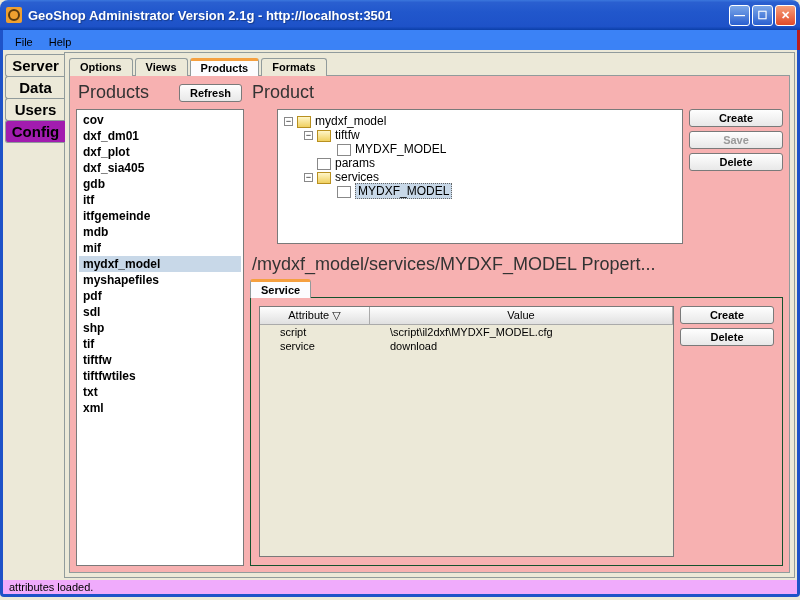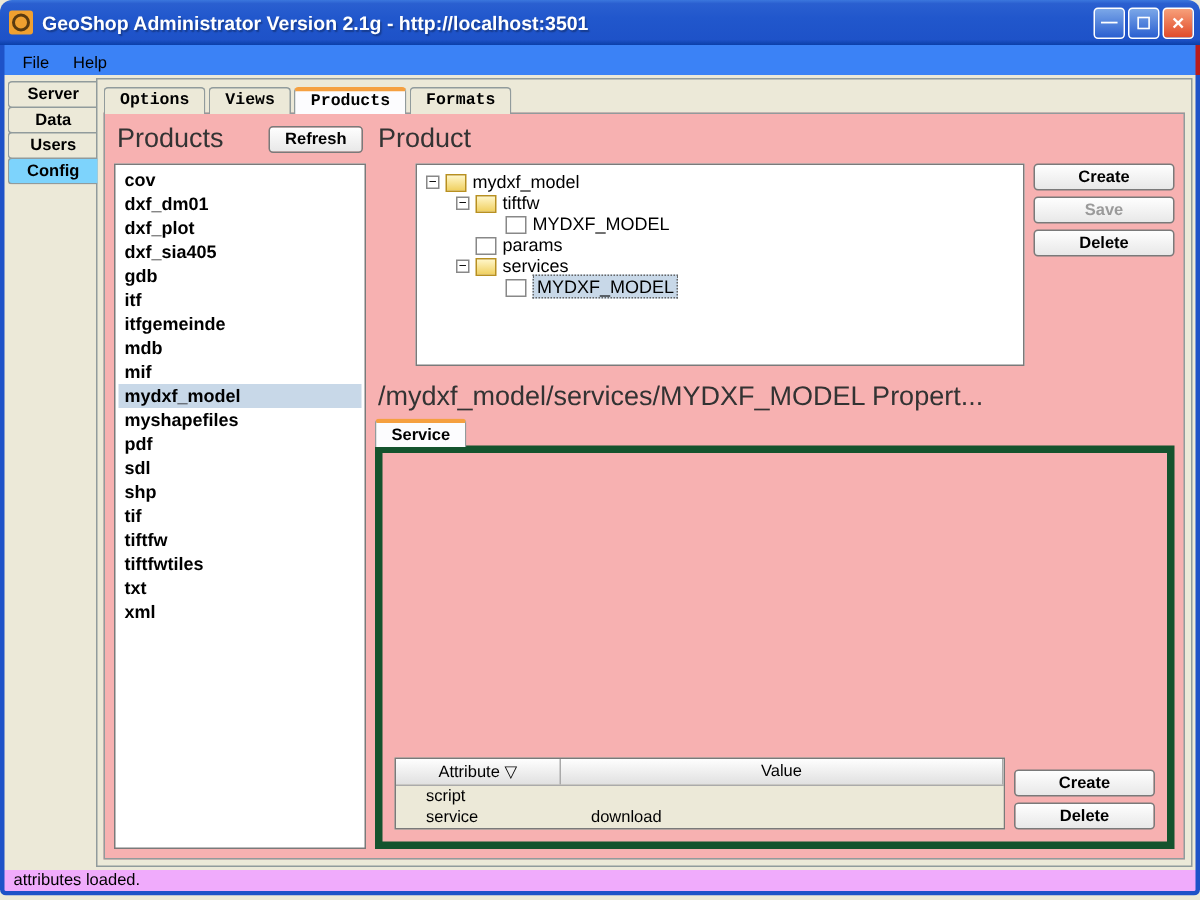--- a/index.html
+++ b/index.html
@@ -17,28 +17,28 @@
 
 
 .menubar { height: 20px; background: #3b82f6; display: flex; align-items: flex-end; border-left: 3px solid #1e52c8; border-right: 3px solid #b91c1c; padding: 0 4px; }
 .menubar span { padding: 2px 8px; }
 
 
 .mainframe { border-left: 3px solid #1e52c8; border-right: 3px solid #1e52c8; height: 530px; display: flex; background: #ece9d8; padding: 2px; }
 
 
 .vtabs { width: 60px; display: flex; flex-direction: column; padding-top: 2px; }
-.vtab { background: #ece9d8; border: 1px solid #919b9c; border-right: none; border-top-left-radius: 3px; border-bottom-left-radius: 3px; text-align: center; padding: 2px 4px; margin-bottom: -1px; font-weight: bold; font-size: 11px; }
-.vtab.active { background: #7dd3fc; position: relative; z-index: 2; }
+.vtab { background: #ece9d8; border: 1px solid #919b9c; border-right: none; border-top-left-radius: 3px; border-bottom-left-radius: 3px; text-align: center; padding: 2px 4px; margin-bottom: -1px; font-weight: bold; font-size: 15px; }
+.vtab.active { background: #a21caf; position: relative; z-index: 2; }
 
 
 .content { flex: 1; border: 1px solid #919b9c; background: #ece9d8; display: flex; flex-direction: column; margin-left: -1px; }
 
 
-.htabs { display: flex; padding: 4px 4px 0 4px; font-family: Liberation Mono, monospace; }
+.htabs { display: flex; padding: 4px 4px 0 4px; }
 .htab { border: 1px solid #919b9c; border-bottom: none; border-top-left-radius: 3px; border-top-right-radius: 3px; padding: 2px 10px; font-weight: bold; margin-right: 2px; background: #ece9d8; position: relative; top: 1px; }
 .htab.active { background: #fcfcfe; border-top: 3px solid #f5a040; padding-top: 1px; }
 
 
 .pinkpanel { margin: 0 4px 4px 4px; border: 1px solid #919b9c; background: #f7b1b1; flex: 1; display: flex; padding: 6px; gap: 6px; }
 
 
 .products-col { width: 168px; display: flex; flex-direction: column; }
 .products-head { display: flex; align-items: center; justify-content: space-between; margin-bottom: 6px; padding: 0 2px; }
 .products-head h3 { font-size: 18px; font-weight: normal; color: #333; }
@@ -62,21 +62,21 @@
 .tree-icon { display: inline-block; width: 14px; height: 12px; vertical-align: middle; margin-right: 4px; }
 .folder-icon { background: linear-gradient(to bottom, #fff6c8, #f0d060); border: 1px solid #b89020; }
 .file-icon { background: #fff; border: 1px solid #888; position: relative; }
 .tree-children { margin-left: 20px; }
 .tree-node.selected > span.node-label { background: #c8d8e8; border: 1px dotted #666; padding: 0 2px; }
 
 
 .props-title { font-size: 18px; color: #333; margin: 10px 0 4px 0; padding-left: 2px; white-space: nowrap; overflow: hidden; }
 .service-tab-row { display: flex; }
 .service-tab { border: 1px solid #919b9c; border-bottom: none; border-top-left-radius: 3px; border-top-right-radius: 3px; padding: 2px 10px; font-weight: bold; background: #fcfcfe; border-top: 3px solid #f5a040; position: relative; z-index: 2; }
-.props-panel { border: 5px solid #14532d; background: #f7b1b1; padding: 8px; display: flex; gap: 6px; flex: 1; margin-top: -1px; min-height: 0; align-items: flex-end; }
+.props-panel { border: 1px solid #14532d; background: #f7b1b1; padding: 8px; display: flex; gap: 6px; flex: 1; margin-top: -1px; min-height: 0; }
 .table-box { flex: 1; background: #ece9d8; border: 1px solid #7a7a7a; display: flex; flex-direction: column; }
 .table-head { display: flex; background: linear-gradient(to bottom, #fefefe, #e0e0e0); border-bottom: 1px solid #aaa; }
 .th { border-right: 1px solid #aaa; padding: 2px 6px; text-align: center; font-weight: normal; font-size: 11px; }
 .th1 { width: 110px; }
 .th2 { flex: 1; }
 .table-body { flex: 1; background: #ece9d8; }
 .tr { display: flex; }
 .td { padding: 1px 20px; font-size: 11px; }
 .td1 { width: 110px; }
 .td2 { flex: 1; }
@@ -185,20 +185,21 @@
         </div>
         <div class="props-panel">
           <div class="table-box">
             <div class="table-head">
               <div class="th th1"><span>Attribute</span> ▽</div>
               <div class="th th2">Value</div>
             </div>
             <div class="table-body" id="props-body">
                 <div class="tr">
                   <div class="td td1">script</div>
+                  <div class="td td2">\script\il2dxf\MYDXF_MODEL.cfg</div>
                 </div>
                 <div class="tr">
                   <div class="td td1">service</div>
                   <div class="td td2">download</div>
                 </div>
               </div>
           </div>
           <div class="side-btns">
             <button class="btn">Create</button>
             <button class="btn">Delete</button>

